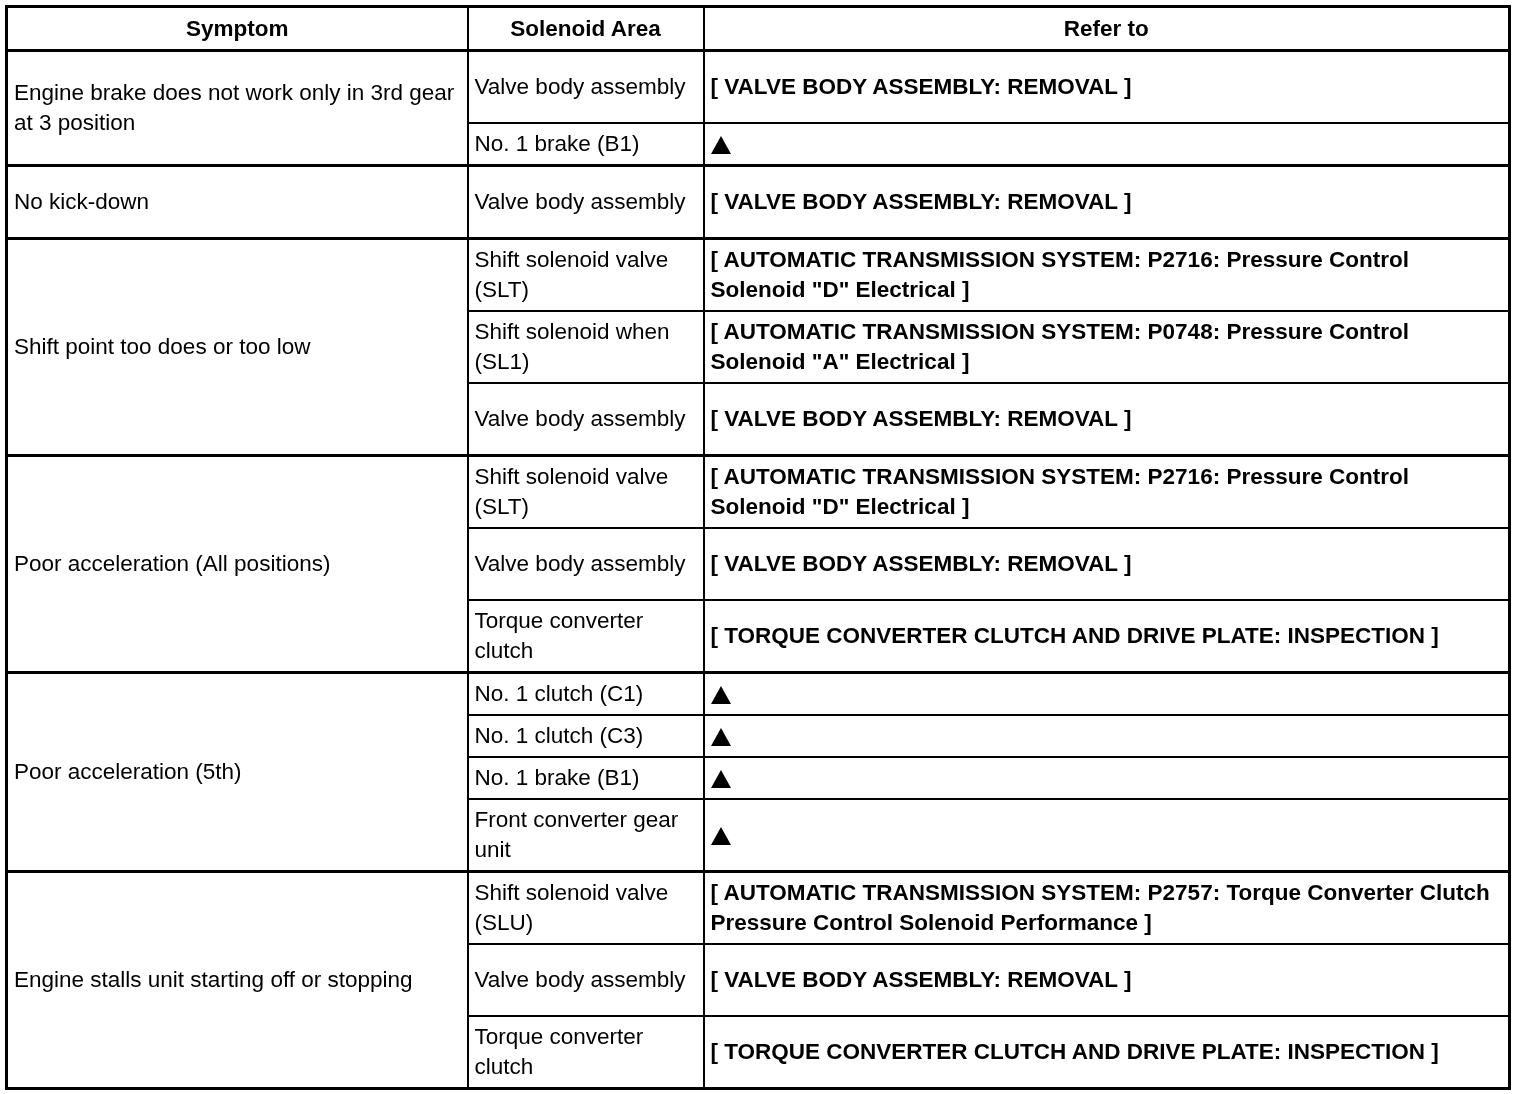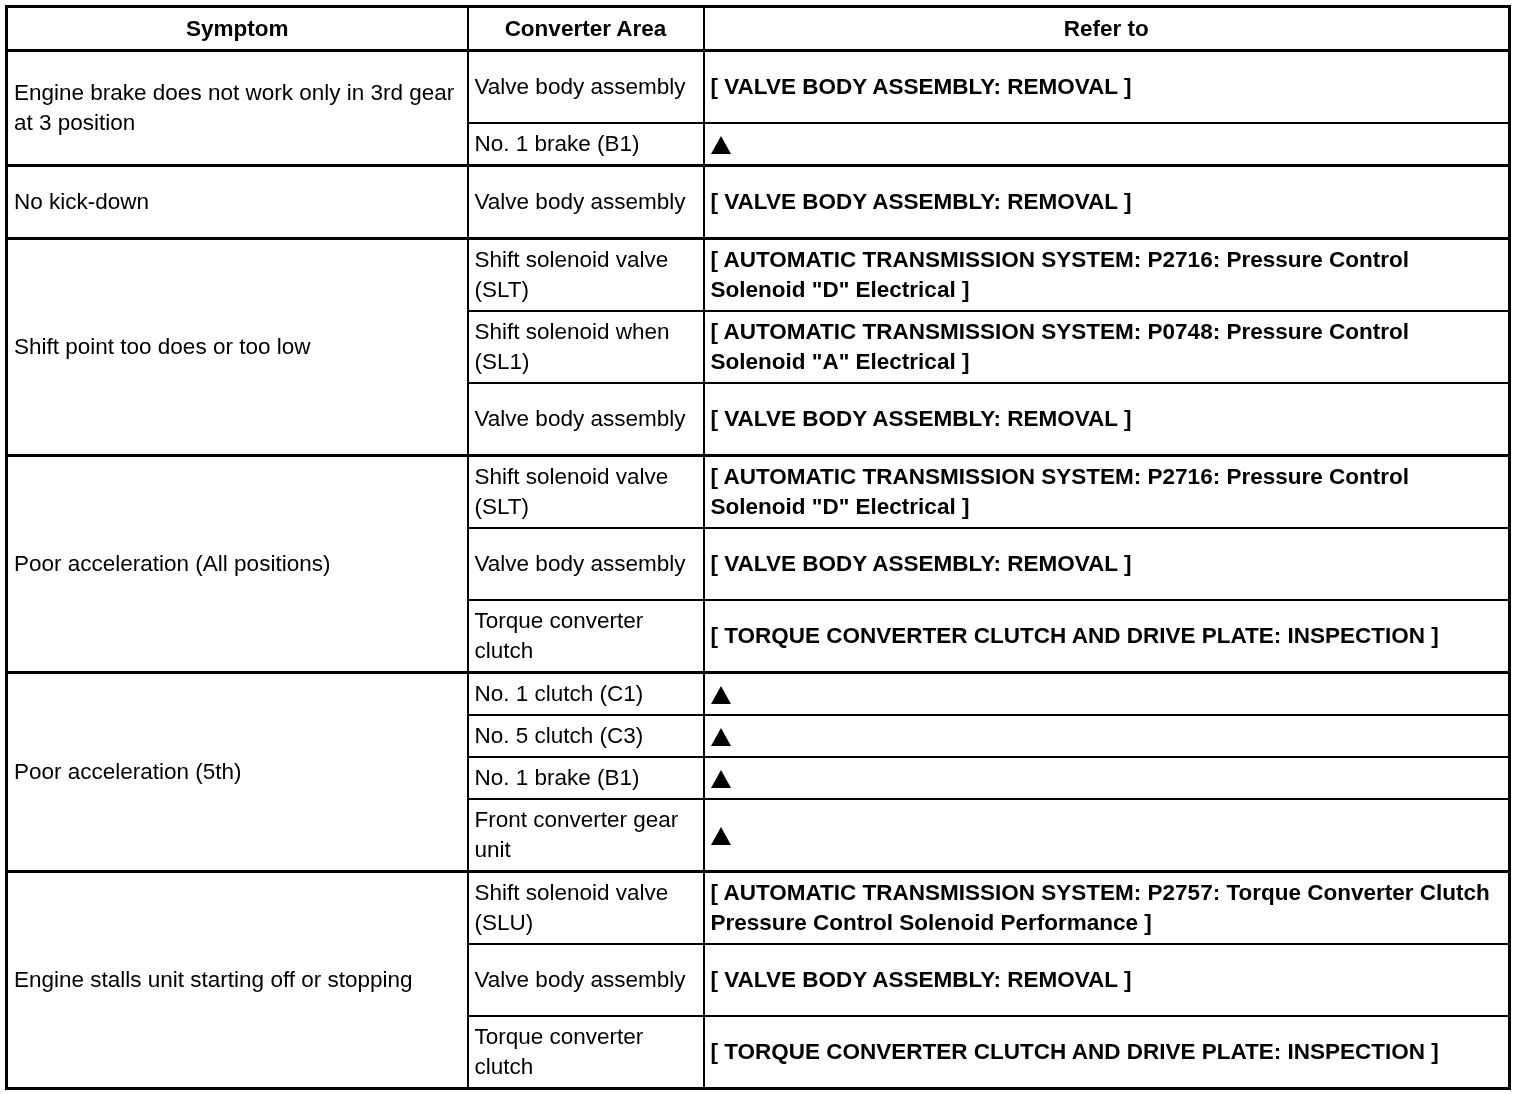--- a/index.html
+++ b/index.html
@@ -47,21 +47,21 @@
 
 <table>
   <colgroup>
       <col class="c1">
       <col class="c2">
       <col class="c3">
     </colgroup>
   <thead>
     <tr>
       <th>Symptom</th>
-      <th>Converter Area</th>
+      <th>Solenoid Area</th>
       <th>Refer to</th>
     </tr>
   </thead>
   <tbody id="tbody">
       <tr class="h1 group-start">
         <td class="sym" rowspan="2">Engine brake does not work only in 3rd gear at 3 position</td>
         <td class="area">Valve body assembly</td>
         <td class="ref"><span>[ VALVE BODY ASSEMBLY: REMOVAL ]</span></td>
       </tr>
       <tr class="h0">
@@ -98,21 +98,21 @@
       <tr class="h1">
         <td class="area">Torque converter clutch</td>
         <td class="ref"><span>[ TORQUE CONVERTER CLUTCH AND DRIVE PLATE: INSPECTION ]</span></td>
       </tr>
       <tr class="h0 group-start">
         <td class="sym" rowspan="4">Poor acceleration (5th)</td>
         <td class="area">No. 1 clutch (C1)</td>
         <td class="ref"><span class="tri"></span></td>
       </tr>
       <tr class="h0">
-        <td class="area">No. 5 clutch (C3)</td>
+        <td class="area">No. 1 clutch (C3)</td>
         <td class="ref"><span class="tri"></span></td>
       </tr>
       <tr class="h0">
         <td class="area">No. 1 brake (B1)</td>
         <td class="ref"><span class="tri"></span></td>
       </tr>
       <tr class="h1">
         <td class="area">Front converter gear unit</td>
         <td class="ref"><span class="tri"></span></td>
       </tr>

